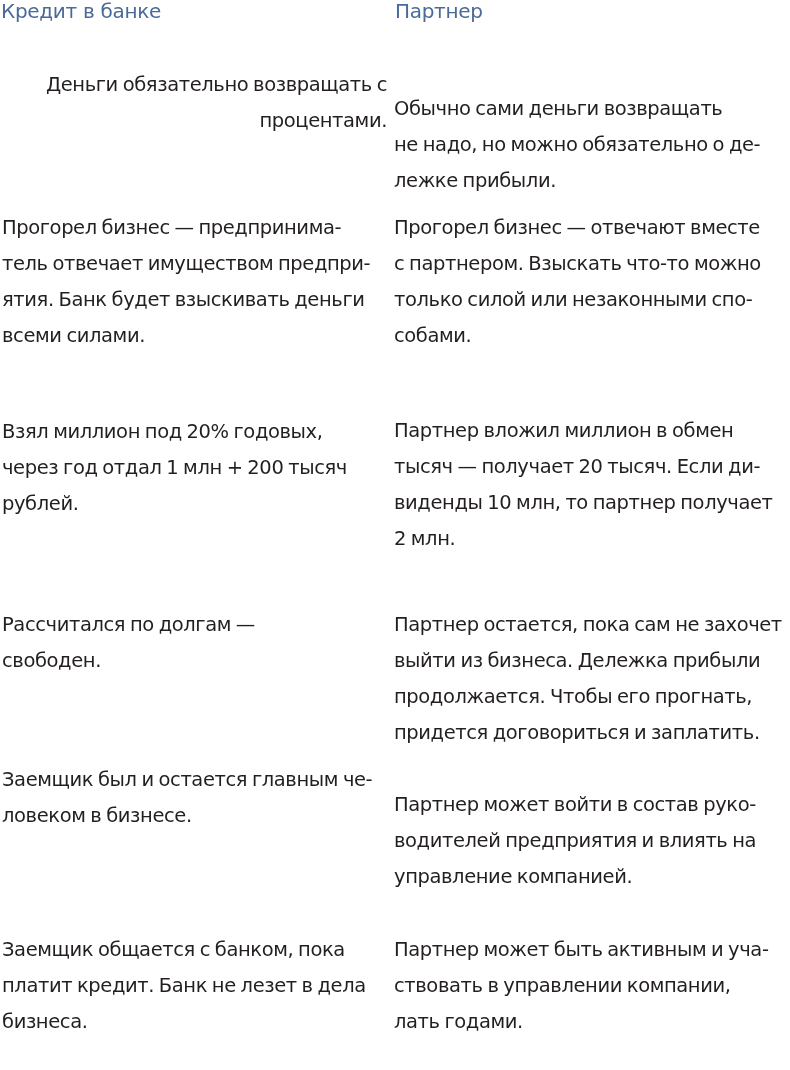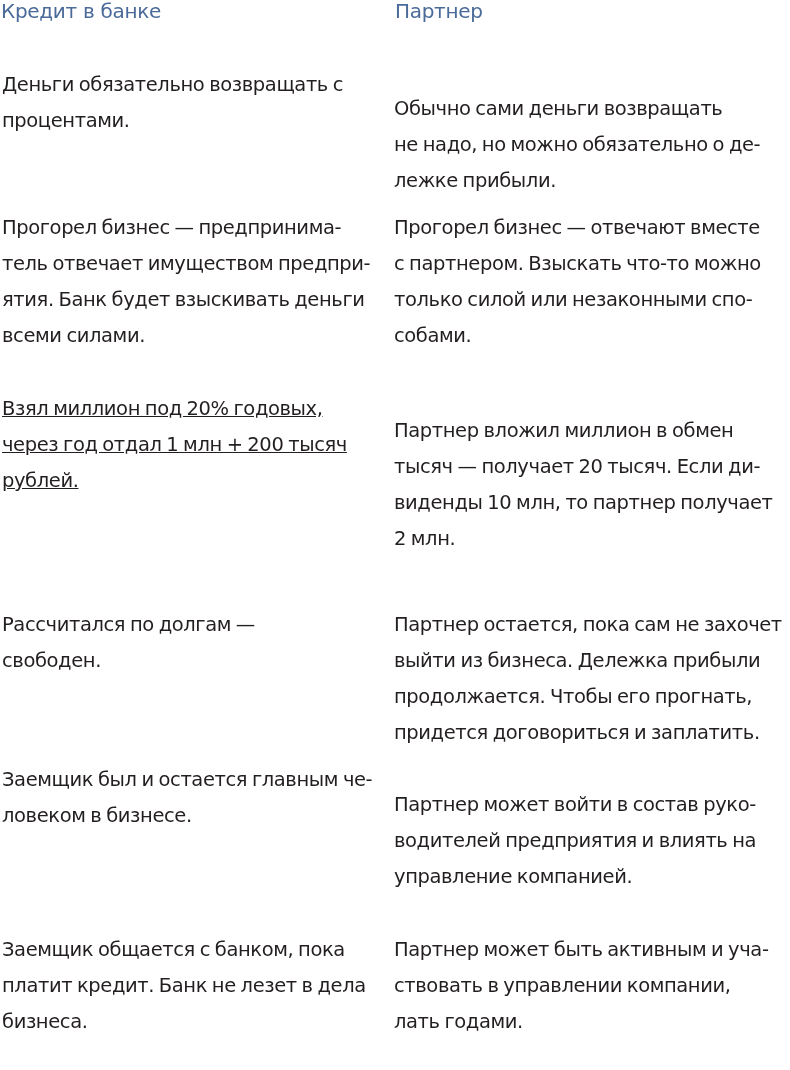--- a/index.html
+++ b/index.html
@@ -39,42 +39,42 @@
     .cell.left { left: 2px; width: 385px; }
     .cell.right { left: 394px; width: 396px; }
   </style>
 </head>
 <body style="color: rgb(35, 31, 32); background: rgb(255, 255, 255);">
 
 <div id="table">
   <div class="col-head left" style="color: rgb(74, 106, 154);">Кредит в банке</div>
   <div class="col-head right" style="color: rgb(74, 106, 154);">Партнер</div>
   <div id="rows">
-      <div class="cell left" style="top: 67px;">
+      <div class="cell left" style="top: 67px; text-align: right;">
         <span class="ln">Деньги обязательно возвращать с</span>
         <span class="ln">процентами.</span>
       </div>
       <div class="cell right" style="top: 67px; margin-top: 24px;">
         <span class="ln">Обычно сами деньги возвращать</span>
         <span class="ln">не надо, но можно обязательно о де-</span>
         <span class="ln">лежке прибыли.</span>
       </div>
       <div class="cell left" style="top: 210px;">
         <span class="ln">Прогорел бизнес — предпринима-</span>
         <span class="ln">тель отвечает имуществом предпри-</span>
         <span class="ln">ятия. Банк будет взыскивать деньги</span>
         <span class="ln">всеми силами.</span>
       </div>
       <div class="cell right" style="top: 210px;">
         <span class="ln">Прогорел бизнес — отвечают вместе</span>
         <span class="ln">с партнером. Взыскать что-то можно</span>
         <span class="ln">только силой или незаконными спо-</span>
         <span class="ln">собами.</span>
       </div>
-      <div class="cell left" style="top: 391px; text-decoration: underline;">
+      <div class="cell left" style="top: 414px;">
         <span class="ln">Взял миллион под 20% годовых,</span>
         <span class="ln">через год отдал 1 млн + 200 тысяч</span>
         <span class="ln">рублей.</span>
       </div>
       <div class="cell right" style="top: 391px; margin-top: 22px;">
         <span class="ln">Партнер вложил миллион в обмен</span>
         <span class="ln">тысяч — получает 20 тысяч. Если ди-</span>
         <span class="ln">виденды 10 млн, то партнер получает</span>
         <span class="ln">2 млн.</span>
       </div>

